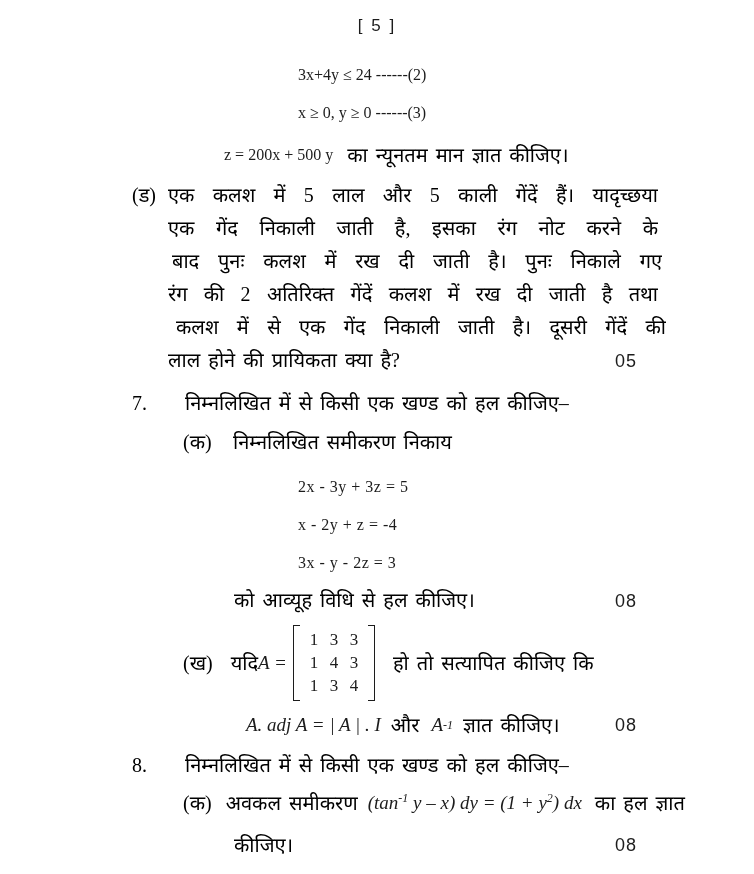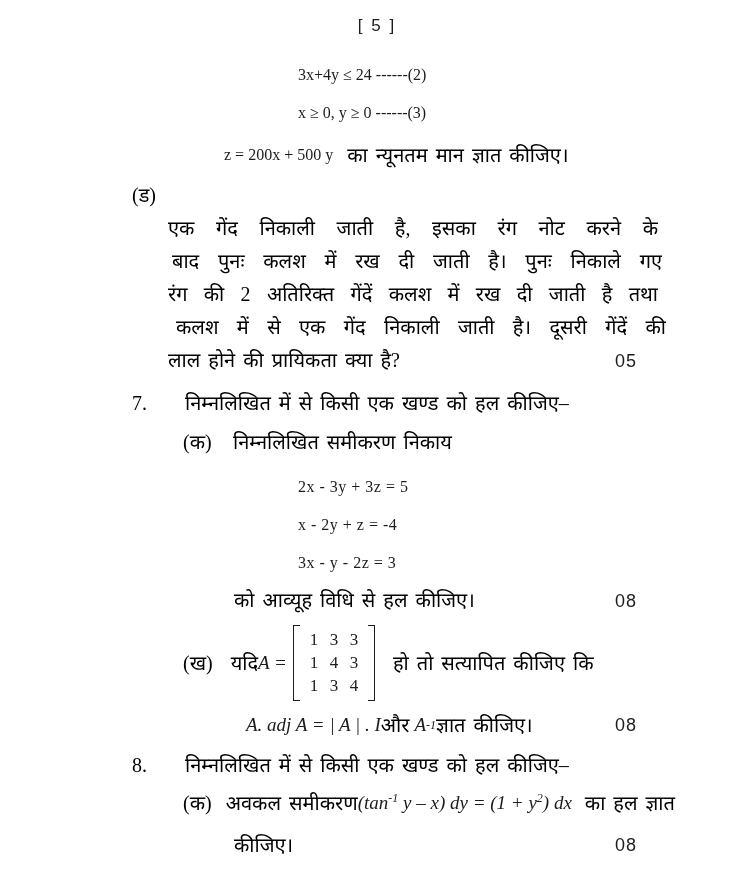--- a/index.html
+++ b/index.html
@@ -54,39 +54,40 @@
     content:""; position:absolute; left:0; top:0; bottom:0; width:6px;
     border:1.6px solid #1c1c1c; border-right:none;
   }
   .matrix::after {
     content:""; position:absolute; right:0; top:0; bottom:0; width:6px;
     border:1.6px solid #1c1c1c; border-left:none;
   }
   .matrix span { display:block; }
   sup.s { font-size:12px; vertical-align:super; line-height:0; font-style:italic; }
   .gap6 { margin-right:6px; } .gap8 { margin-right:13px; }
-  .gap10 { } .gap12 { margin-right:5px; }
+  .gap10 { margin-right:10px; } .gap12 { margin-right:12px; }
   .gap14 { margin-right:14px; } .gap18 { margin-right:18px; }
   .gap22 { }
 </style>
 </head>
 <body>
 
 <div class="page">
 
   <div class="abs pagenum" style="top:16px; left:0;">[ 5 ]</div>
 
   <div class="abs math" style="left:298px; top:62px;">3x+4y ≤ 24 ------(2)</div>
   <div class="abs math" style="left:298px; top:100px;">x ≥ 0, y ≥ 0 ------(3)</div>
   <div class="abs row" style="left:224px; top:142px;">
     <span class="math gap14">z = 200x + 500 y</span>
     <span class="hindi">का न्यूनतम मान ज्ञात कीजिए।</span>
   </div>
 
   <div class="abs hindi" style="left:132px; top:182px;">(ड)</div>
+  <div class="abs hindi hindi-just" style="left:168px; top:182px; width:490px;">एक कलश में 5 लाल और 5 काली गेंदें हैं। यादृच्छया</div>
   <div class="abs hindi hindi-just" style="left:168px; top:215px; width:490px;">एक गेंद निकाली जाती है, इसका रंग नोट करने के</div>
   <div class="abs hindi hindi-just" style="left:172px; top:248px; width:490px;">बाद पुनः कलश में रख दी जाती है। पुनः निकाले गए</div>
   <div class="abs hindi hindi-just" style="left:168px; top:281px; width:490px;">रंग की 2 अतिरिक्त गेंदें कलश में रख दी जाती है तथा</div>
   <div class="abs hindi hindi-just" style="left:176px; top:314px; width:490px;">कलश में से एक गेंद निकाली जाती है। दूसरी गेंदें की</div>
   <div class="abs hindi hindi-just noforce" style="left:168px; top:347px; width:490px;">लाल होने की प्रायिकता क्या है?</div>
   <div class="abs marks" style="left:615px; top:348px;">05</div>
 
   <div class="abs hindi" style="left:132px; top:390px; font-family:'Liberation Serif',serif;">7.</div>
   <div class="abs hindi" style="left:185px; top:390px;">निम्नलिखित में से किसी एक खण्ड को हल कीजिए–</div>
 

